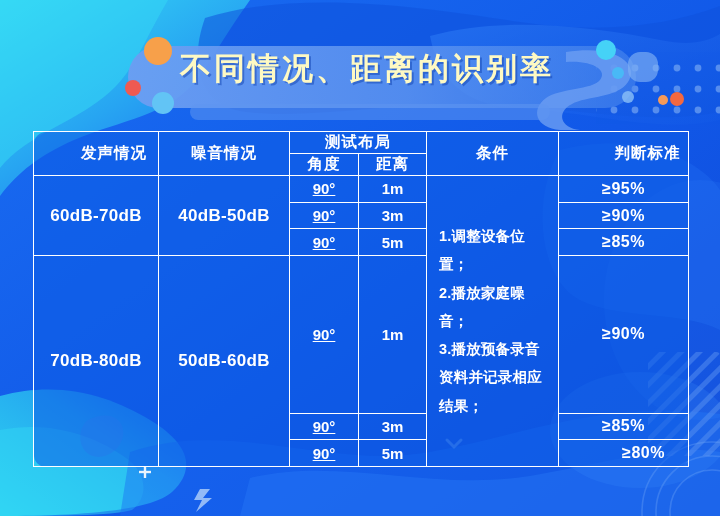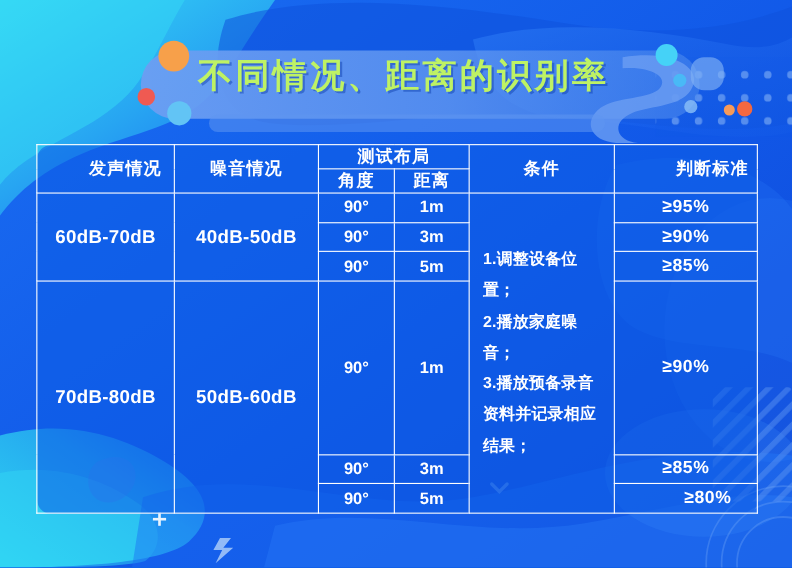--- a/index.html
+++ b/index.html
@@ -14,21 +14,21 @@
   
   #bg { position:absolute; inset:0; z-index:0; }
 
   
   .title-wrap{
     position:absolute; left:0; top:46px; width:720px; height:62px; z-index:2;
   }
   .title-text{
     position:absolute; left:0; top:0; width:720px; height:46px;
     display:flex; align-items:center; justify-content:center;
-    color:#bef264;
+    color:#fef9c3;
     font-size:31px;
     font-weight:bold;
     letter-spacing:3px;
     text-shadow:2px 2px 0 rgba(10,60,170,.45);
     padding-left:14px;
   }
 
   
   .table-zone{
     position:absolute; left:33px; top:131px; width:655px; height:336px; z-index:3;
@@ -41,21 +41,21 @@
   td, th{
     border:1.5px solid #ffffff;
     color:#ffffff;
     text-align:center;
     vertical-align:middle;
     font-weight:bold;
     background:rgba(13,92,230,0.55);
   }
   th{ font-size:15.5px; letter-spacing:1px; }
   .c-db   { font-size:17px; letter-spacing:.3px; }
-  .c-ang  { font-size:15px; }
+  .c-ang  { font-size:15px;text-decoration:underline; }
   .c-dist { font-size:15px; }
   .c-std  { font-size:16px; letter-spacing:.5px; }
   .c-cond {
     font-size:14.5px; text-align:left; line-height:1.95;
     padding:4px 10px 4px 12px; letter-spacing:.2px;
   }
   
   .rt-left  { border-top-left-radius:12px;padding-left:36px; }
   .rt-right { border-top-right-radius:12px;padding-left:48px; }
   .rb-left  { border-bottom-left-radius:12px; }

